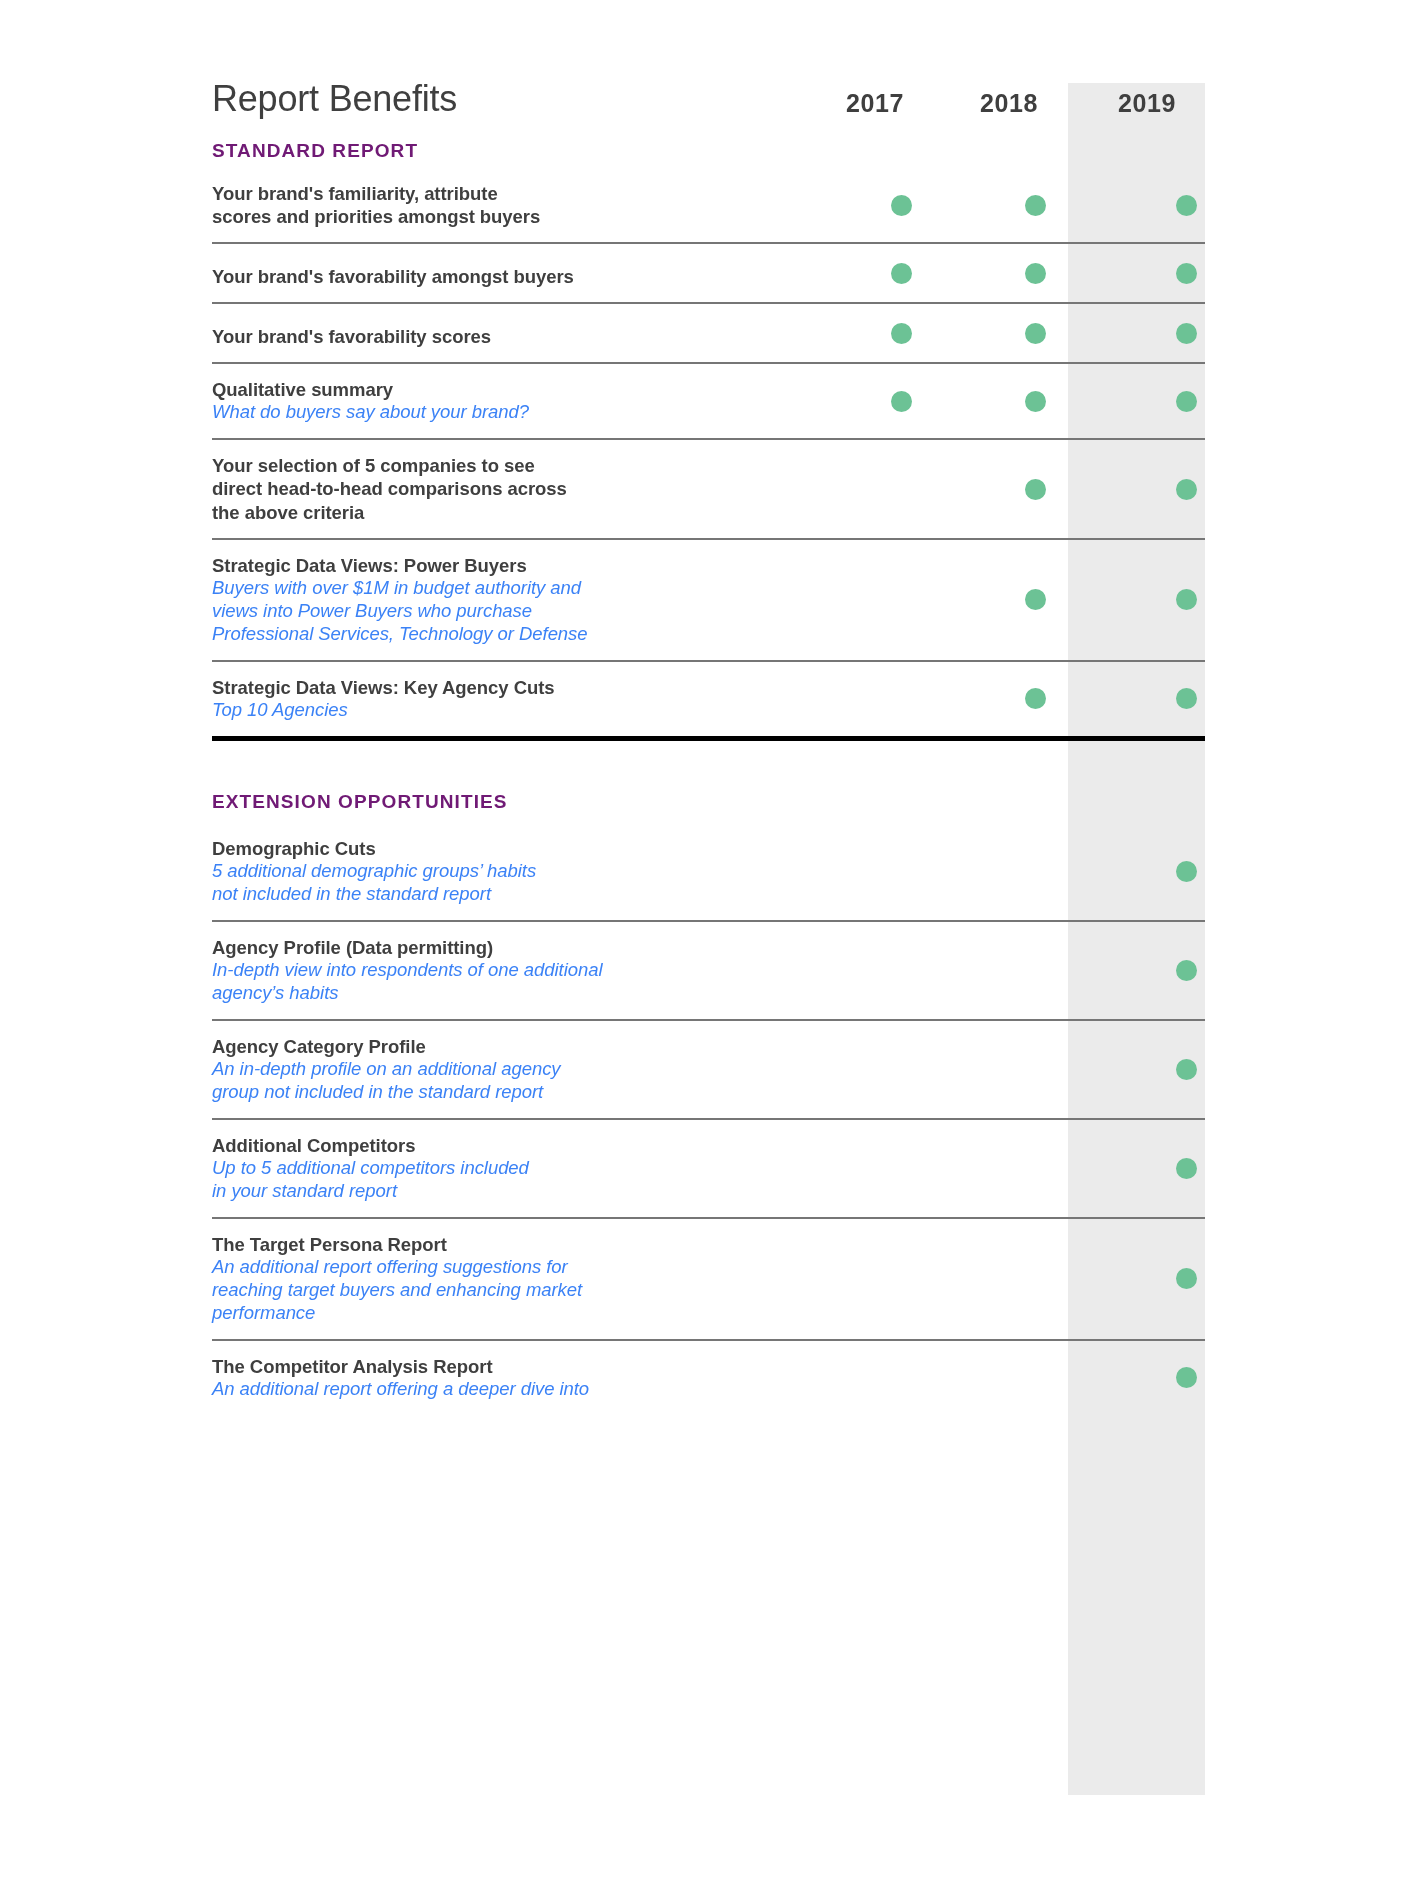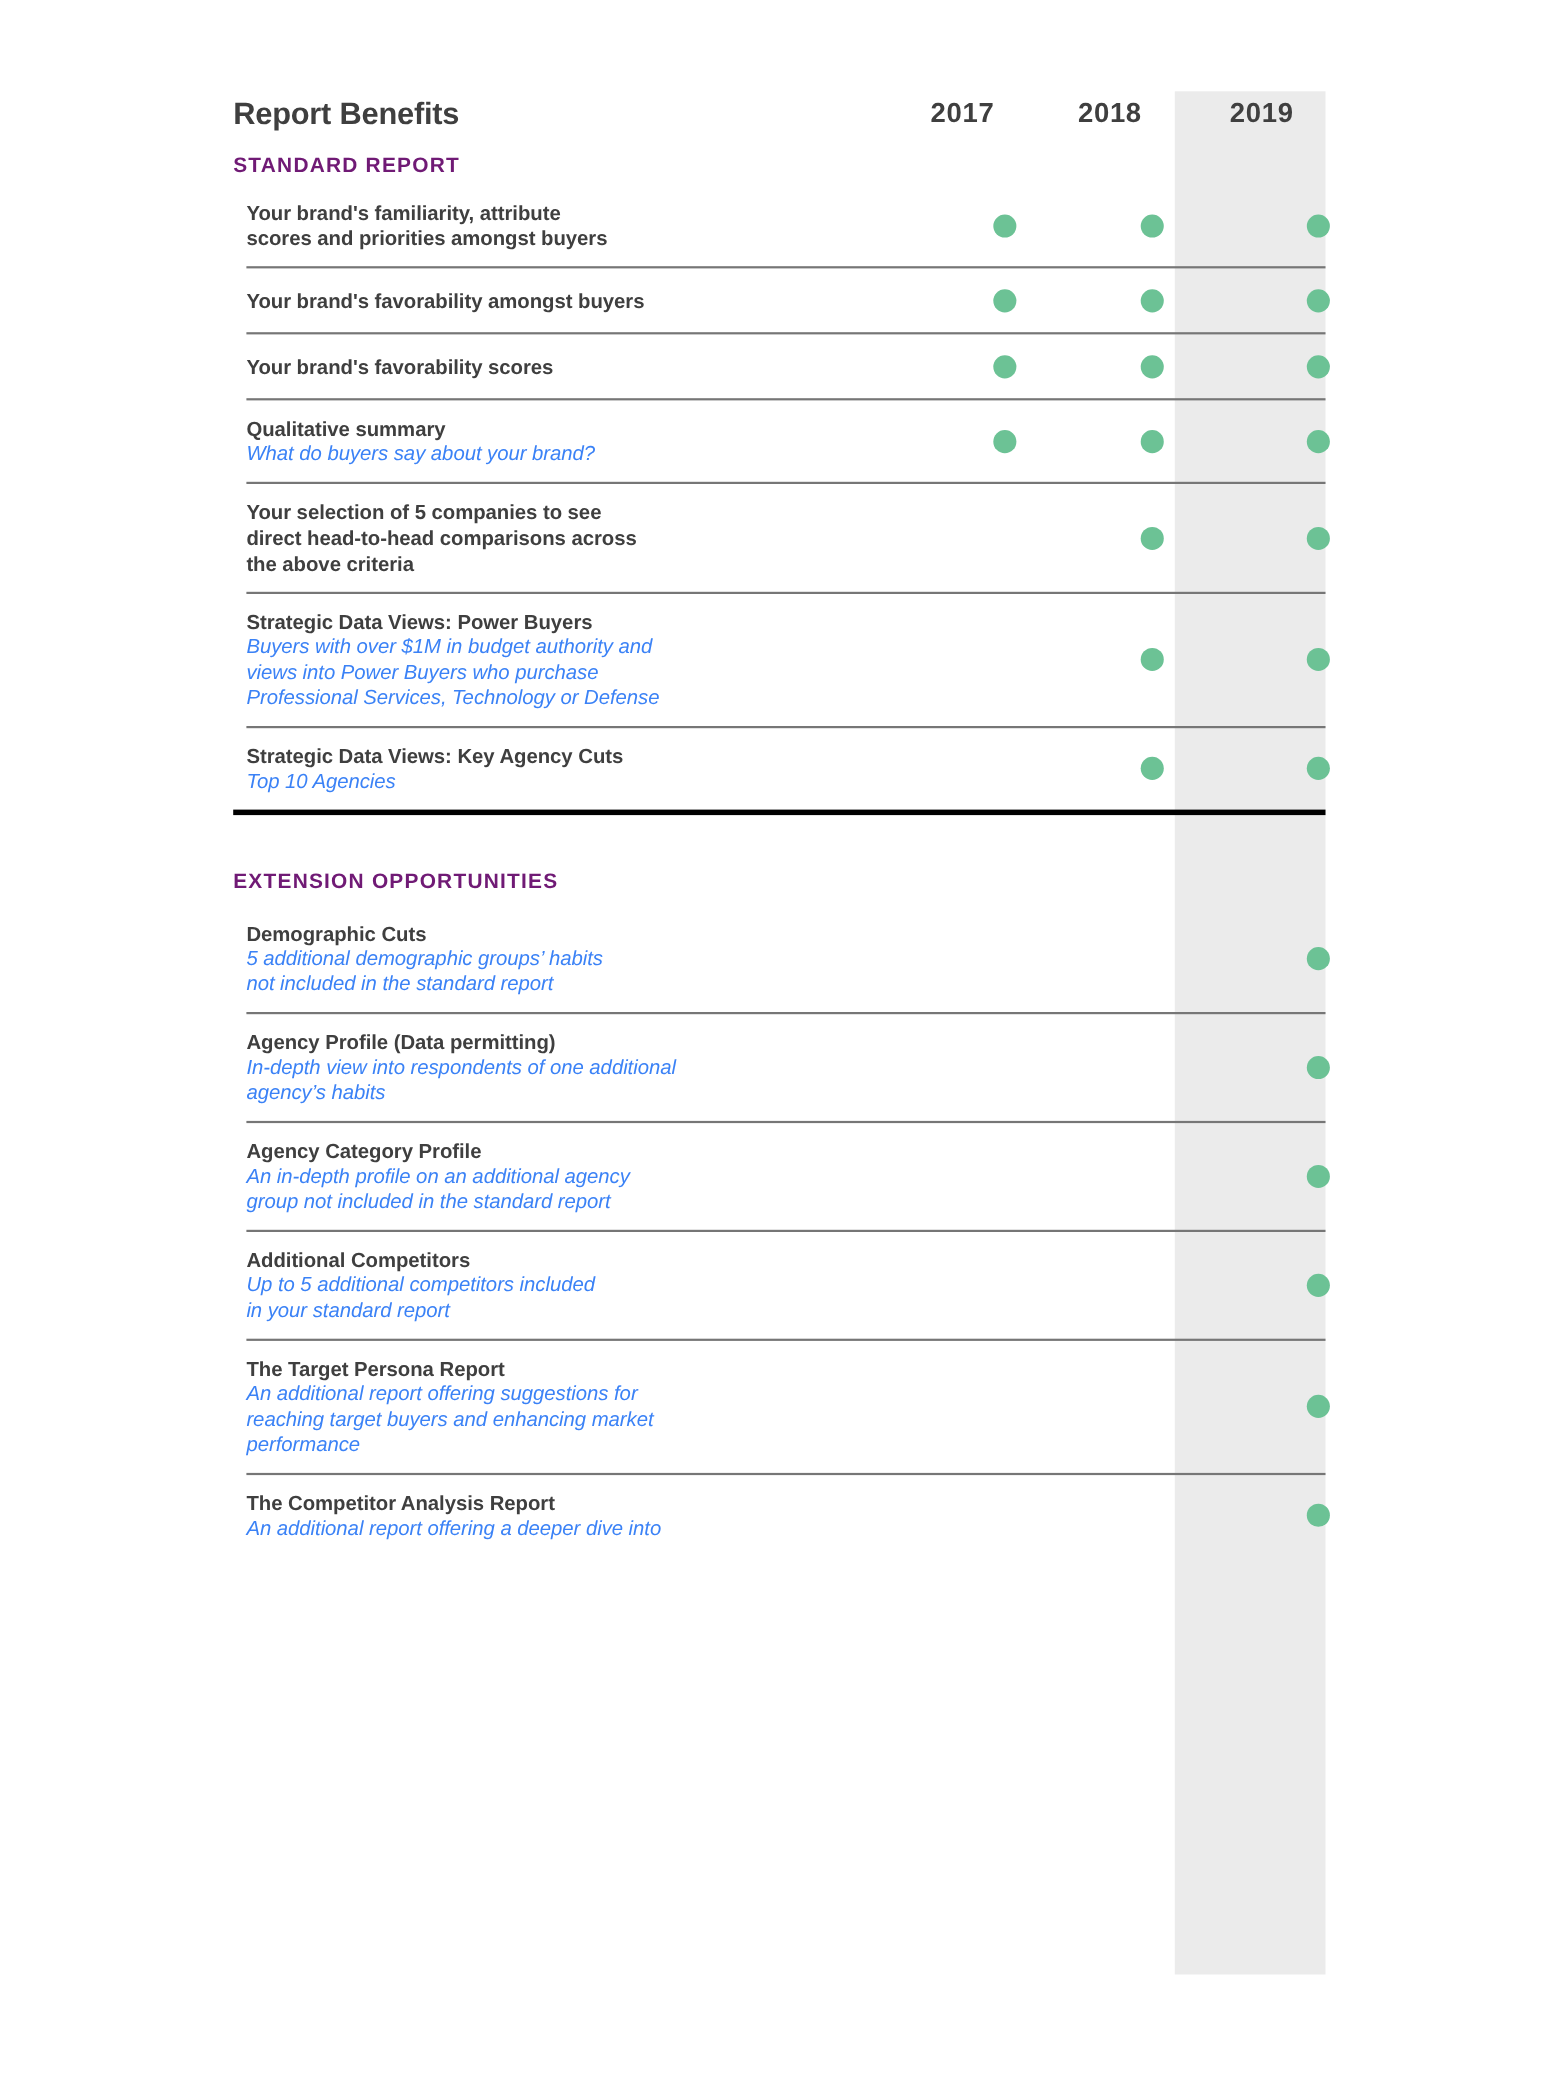--- a/index.html
+++ b/index.html
@@ -43,22 +43,22 @@
   }
 
   
   .header-row {
     display: flex;
     align-items: flex-end;
     height: 62px;
   }
   .header-title {
     flex: 0 0 634px;
-    font-size: 28px;
-    font-weight: bold;
+    font-size: 36px;
+    font-weight: normal;
     color: #3f3f3f;
     letter-spacing: -0.2px;
     padding-bottom: 2px;
   }
   .header-year {
     flex: 0 0 auto;
     width: 110px;
     text-align: left;
     font-size: 25px;
     font-weight: bold;
@@ -81,25 +81,24 @@
   }
   .section-label.ext {
     padding-top: 22px;
     padding-bottom: 10px;
     margin-top: 28px;
   }
 
   
   .row {
     display: flex;
-    align-items: center;
+    align-items: flex-end;
     border-bottom: 2px solid #767676;
     min-height: 60px;
     box-sizing: border-box;
-    margin-left: 12px;
   }
   .row.no-rule { border-bottom: none; }
   .row-label {
     flex: 0 0 634px;
     padding: 14px 0 14px 0;
   }
   .row-title {
     font-size: 18.5px;
     font-weight: bold;
     color: #3f3f3f;

